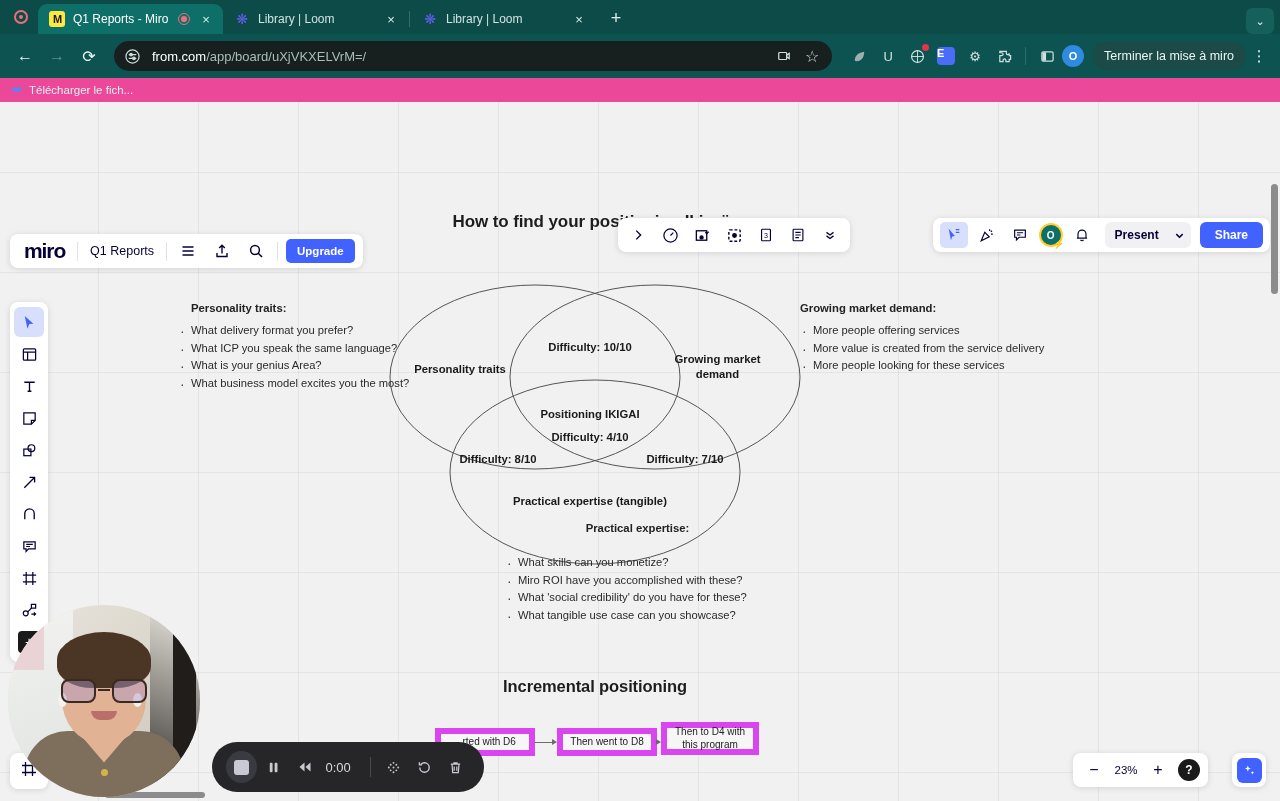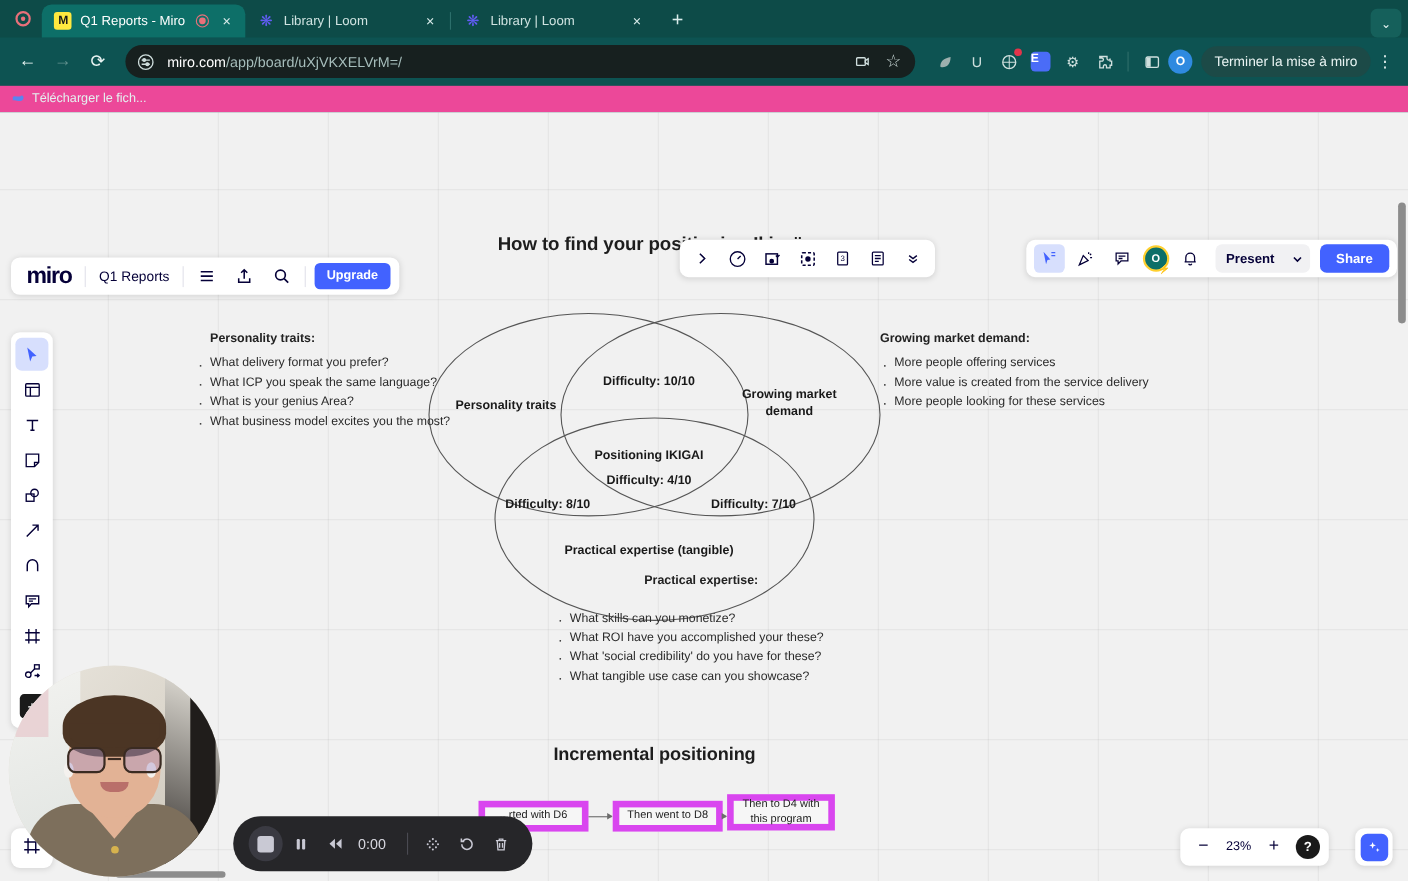--- a/index.html
+++ b/index.html
@@ -407,21 +407,21 @@
 
     <div class="omnibox">
       <span class="omni-icon">
         <svg width="15" height="15" viewBox="0 0 16 16" fill="none" stroke="currentColor" stroke-width="1.3">
           <circle cx="8" cy="8" r="7"></circle>
             <path d="M4 6h8M4 10h8"></path>
             <circle cx="6.5" cy="6" r="1.3" fill="currentColor"></circle>
             <circle cx="9.5" cy="10" r="1.3" fill="currentColor"></circle>
         </svg>
       </span>
-      <span class="omni-url"><span>miro.com</span><span class="path">/app/board/uXjVKXELVrM=/</span></span>
+      <span class="omni-url"><span>from.com</span><span class="path">/app/board/uXjVKXELVrM=/</span></span>
       <span class="omni-right">
         <span class="omni-icon">
           <svg width="14" height="14" viewBox="0 0 16 16" fill="none" stroke="currentColor" stroke-width="1.4">
               <rect x="2" y="4" width="9" height="8" rx="1"></rect>
               <path d="M11 7l3-2v6l-3-2z"></path>
             </svg>
         </span>
         <span class="omni-icon">☆</span>
       </span>
     </div>
@@ -514,21 +514,21 @@
           <li>More people offering services</li>
           <li>More value is created from the service delivery</li>
           <li>More people looking for these services</li>
         </ul>
       </div>
 
       <div class="txtblock" id="tb-practical">
         <div class="tb-head">Practical expertise:</div>
         <ul>
           <li>What skills can you monetize?</li>
-          <li>What ROI have you accomplished your these?</li>
+          <li>Miro ROI have you accomplished with these?</li>
           <li>What 'social credibility' do you have for these?</li>
           <li>What tangible use case can you showcase?</li>
         </ul>
       </div>
 
       <div class="board-title" id="title-incremental">Incremental positioning</div>
 
       <div class="flow">
         <div class="flow-box" id="fb1">...rted with D6</div>
         <div class="flow-arrow" id="fa1"></div>

